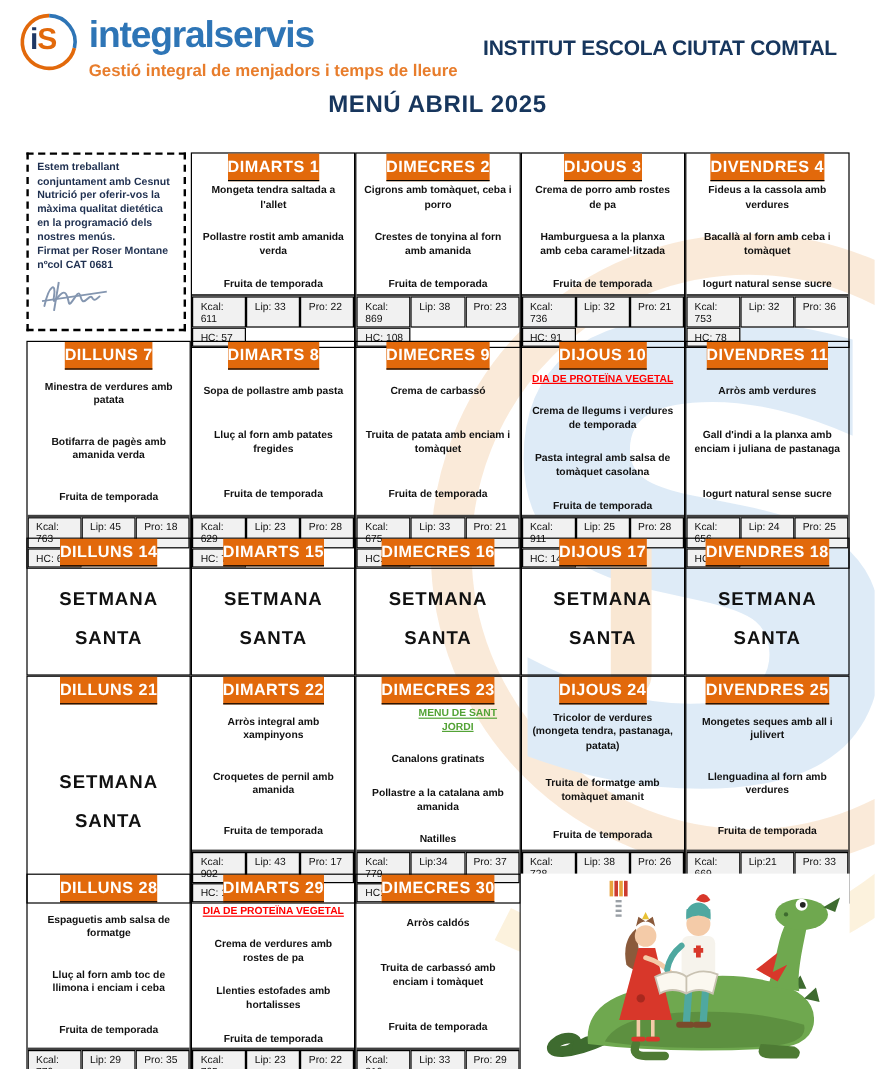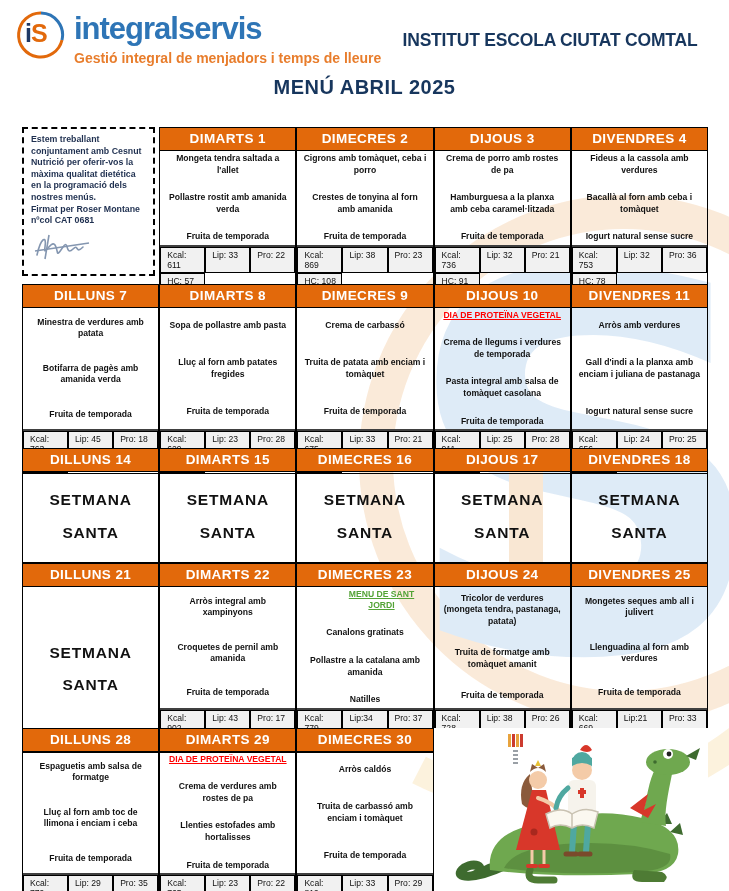--- a/index.html
+++ b/index.html
@@ -16,21 +16,21 @@
   .logo-tagline{color:#E87D2C;font-size:14px;font-weight:bold;margin-top:4px;}
   .school-name{position:absolute;top:30px;left:360px;width:380px;text-align:center;
         color:#17365D;font-size:17.5px;font-weight:bold;letter-spacing:-0.2px;z-index:2;}
   .menu-title{position:absolute;top:76px;left:0;width:729px;text-align:center;
         color:#17365D;font-size:20px;font-weight:bold;letter-spacing:0.5px;z-index:2;}
   
   .watermark{position:absolute;top:130px;right:-70px;z-index:0;opacity:0.85;}
   
   .calendar{position:absolute;top:127px;left:22px;width:686px;z-index:1;}
   .week{display:grid;grid-template-columns:repeat(5,1fr);}
-  .cell{border:1px solid #000;display:flex;flex-direction:column;background:transparent;min-width:0;}
+  .cell{border:1px solid #000;display:flex;flex-direction:column;background:transparent;min-width:0;align-items:center;}
   .day-header{background:#E2690B;color:#fff;font-size:13.5px;font-weight:bold;letter-spacing:0.4px;
         text-align:center;padding:3px 0 4px 0;border-bottom:1px solid #000;flex:0 0 auto;}
   .day-body{flex:1 1 auto;display:flex;flex-direction:column;justify-content:space-evenly;
         align-items:center;padding:2px 6px;text-align:center;gap:16px;}
   .menu-item{font-size:8.6px;font-weight:bold;color:#111;line-height:1.35;}
   .special-line{font-size:8.6px;font-weight:bold;text-decoration:underline;line-height:1.3;}
   .special-red{color:#FF0000;}
   .special-green{color:#53A336;margin-left:33px;}
   .nutrition{display:grid;grid-template-columns:1fr 1fr 1fr;flex:0 0 auto;border-top:2px solid #404040;}
   .nutri-cell{background:#F1F1F1;font-size:8.6px;font-weight:normal;color:#111;

